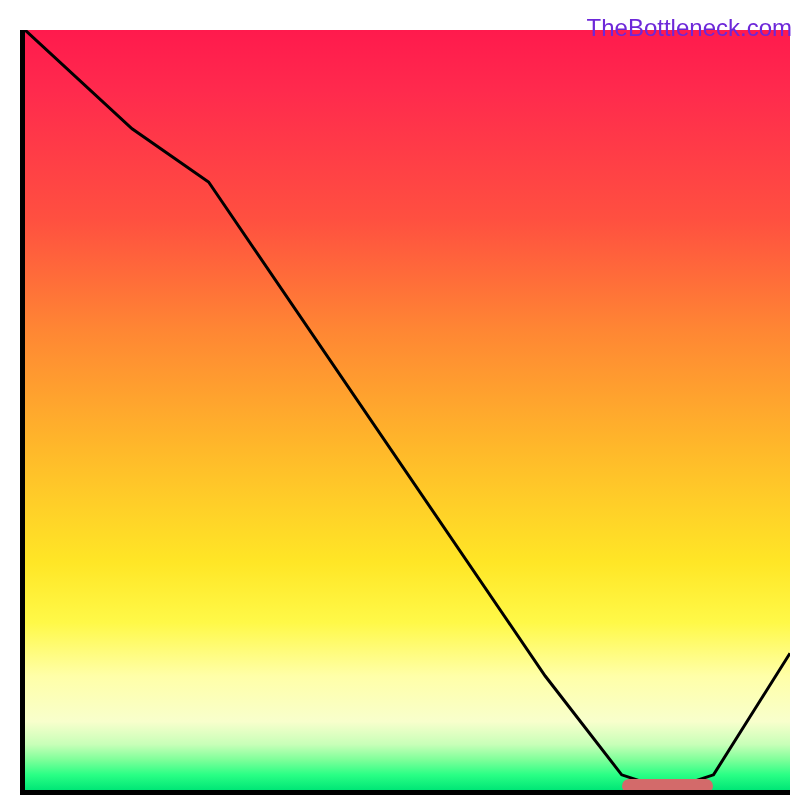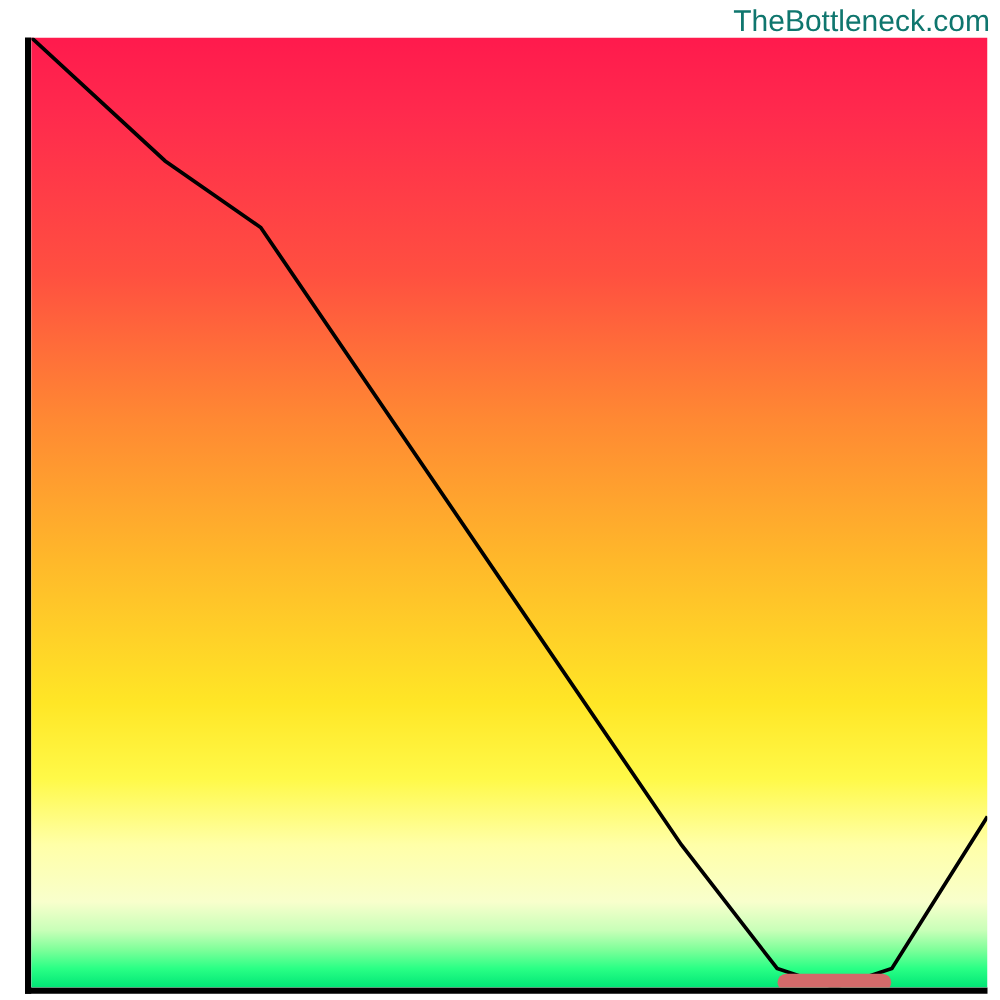--- a/index.html
+++ b/index.html
@@ -11,24 +11,24 @@
     font-family: Arial, sans-serif;
   }
   .container {
     position: relative;
     width: 800px;
     height: 800px;
     background: #ffffff;
   }
   .watermark {
     position: absolute;
-    top: 4px;
+    top: 14px;
     right: 8px;
     font-size: 24px;
-    color: #0f766e;
+    color: #6d28d9;
     font-weight: normal;
     z-index: 10;
   }
   .plot-area {
     position: absolute;
     left: 20px;
     top: 30px;
     width: 765px;
     height: 760px;
     border-left: 5px solid #000000;

